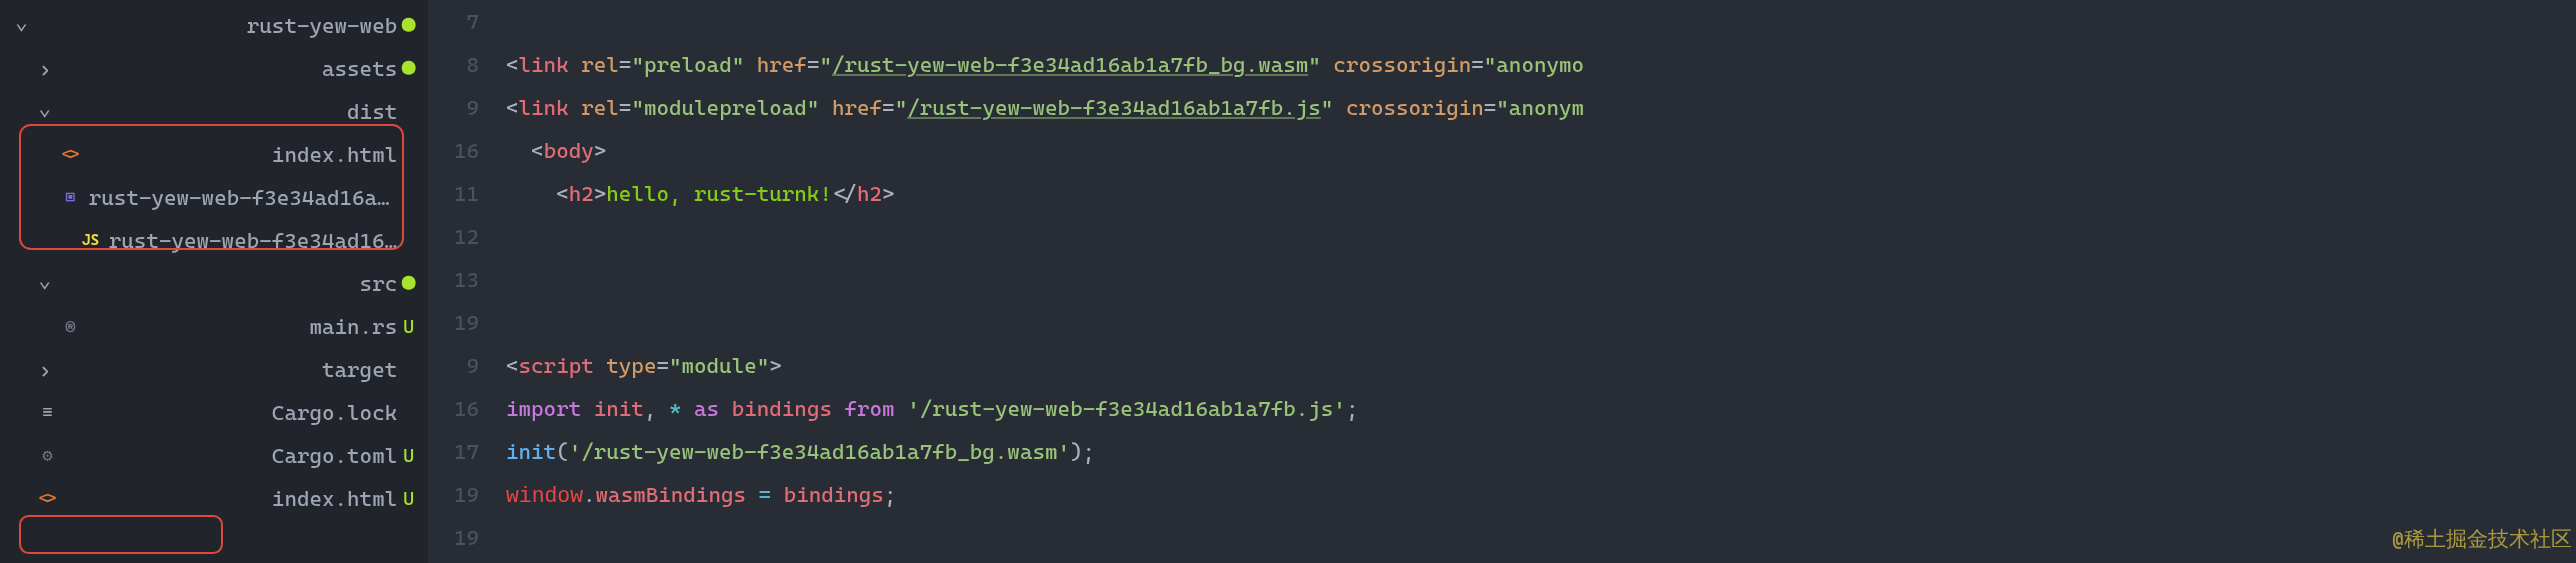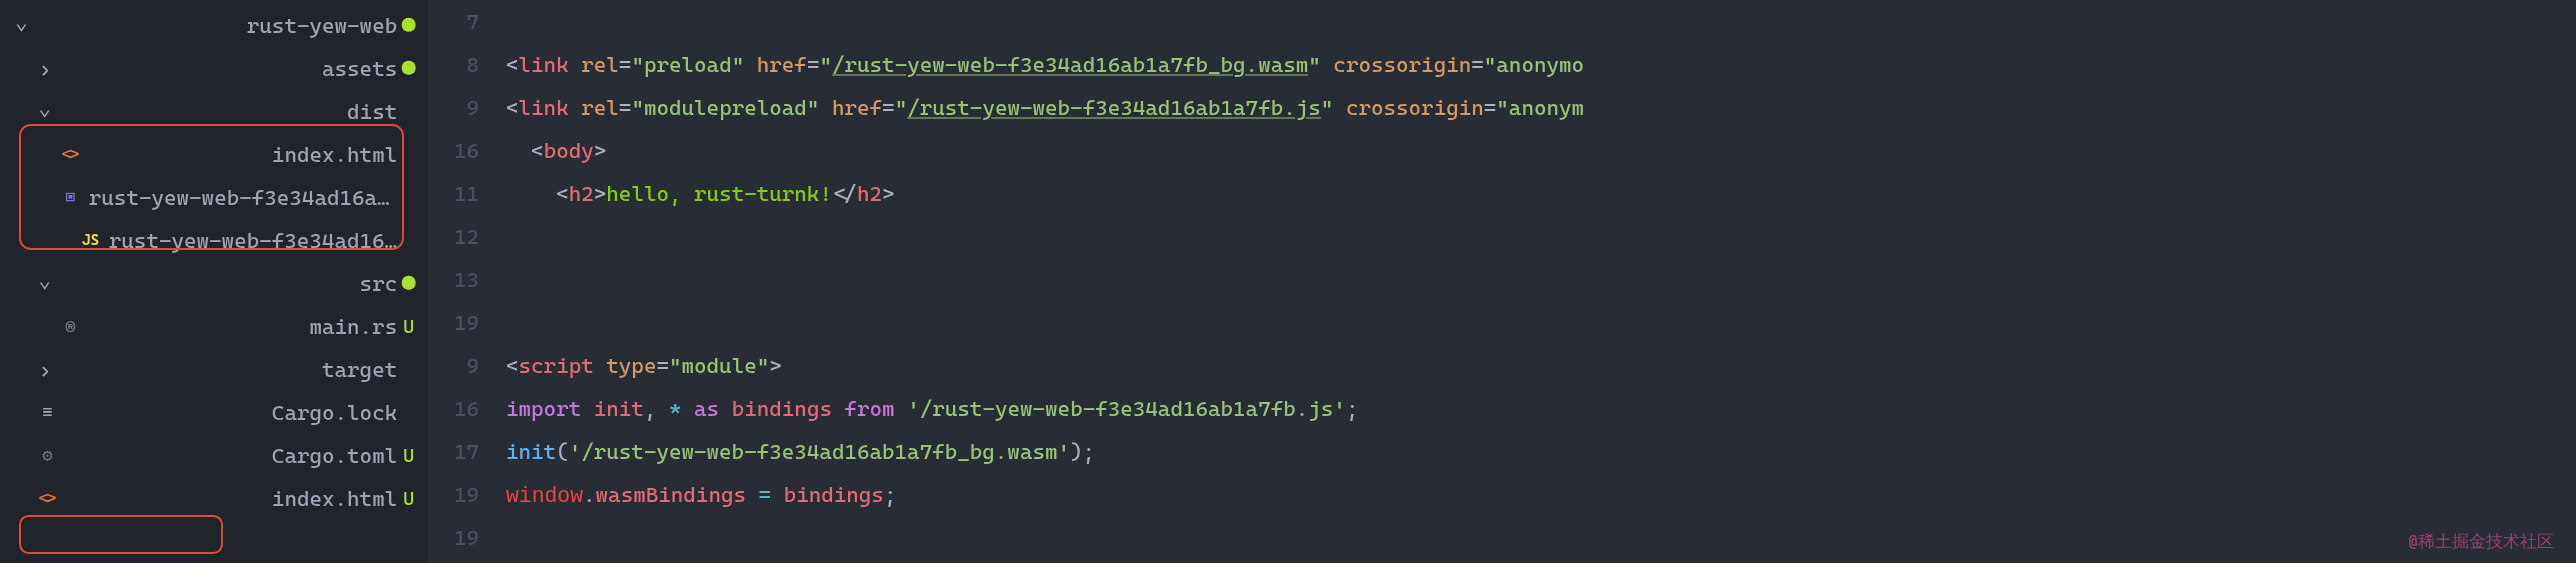--- a/index.html
+++ b/index.html
@@ -108,24 +108,24 @@
     .tok-str-u { color: #98c379; text-decoration: underline; text-decoration-color: #98c37980; }
     .tok-punct { color: #abb2bf; }
     .tok-kw { color: #c678dd; }
     .tok-fn { color: #61afef; }
     .tok-var { color: #e06c75; }
     .tok-prop { color: #ef4444; font-family: Liberation Mono, monospace; }
     .tok-op { color: #56b6c2; }
     .tok-text { color: #84cc16; }
     .watermark {
       position: absolute;
-      right: 22px;
+      right: 4px;
       bottom: 9.7px;
-      font-size: 17px;
-      color: #ec4899;
+      font-size: 21px;
+      color: #fde047;
       opacity: 0.6;
     }
   </style>
 </head>
 <body>
 
 <div class="sidebar">
   <div id="tree-container">
       <div class="tree-item indent-0">
         <span class="chevron down"></span>

